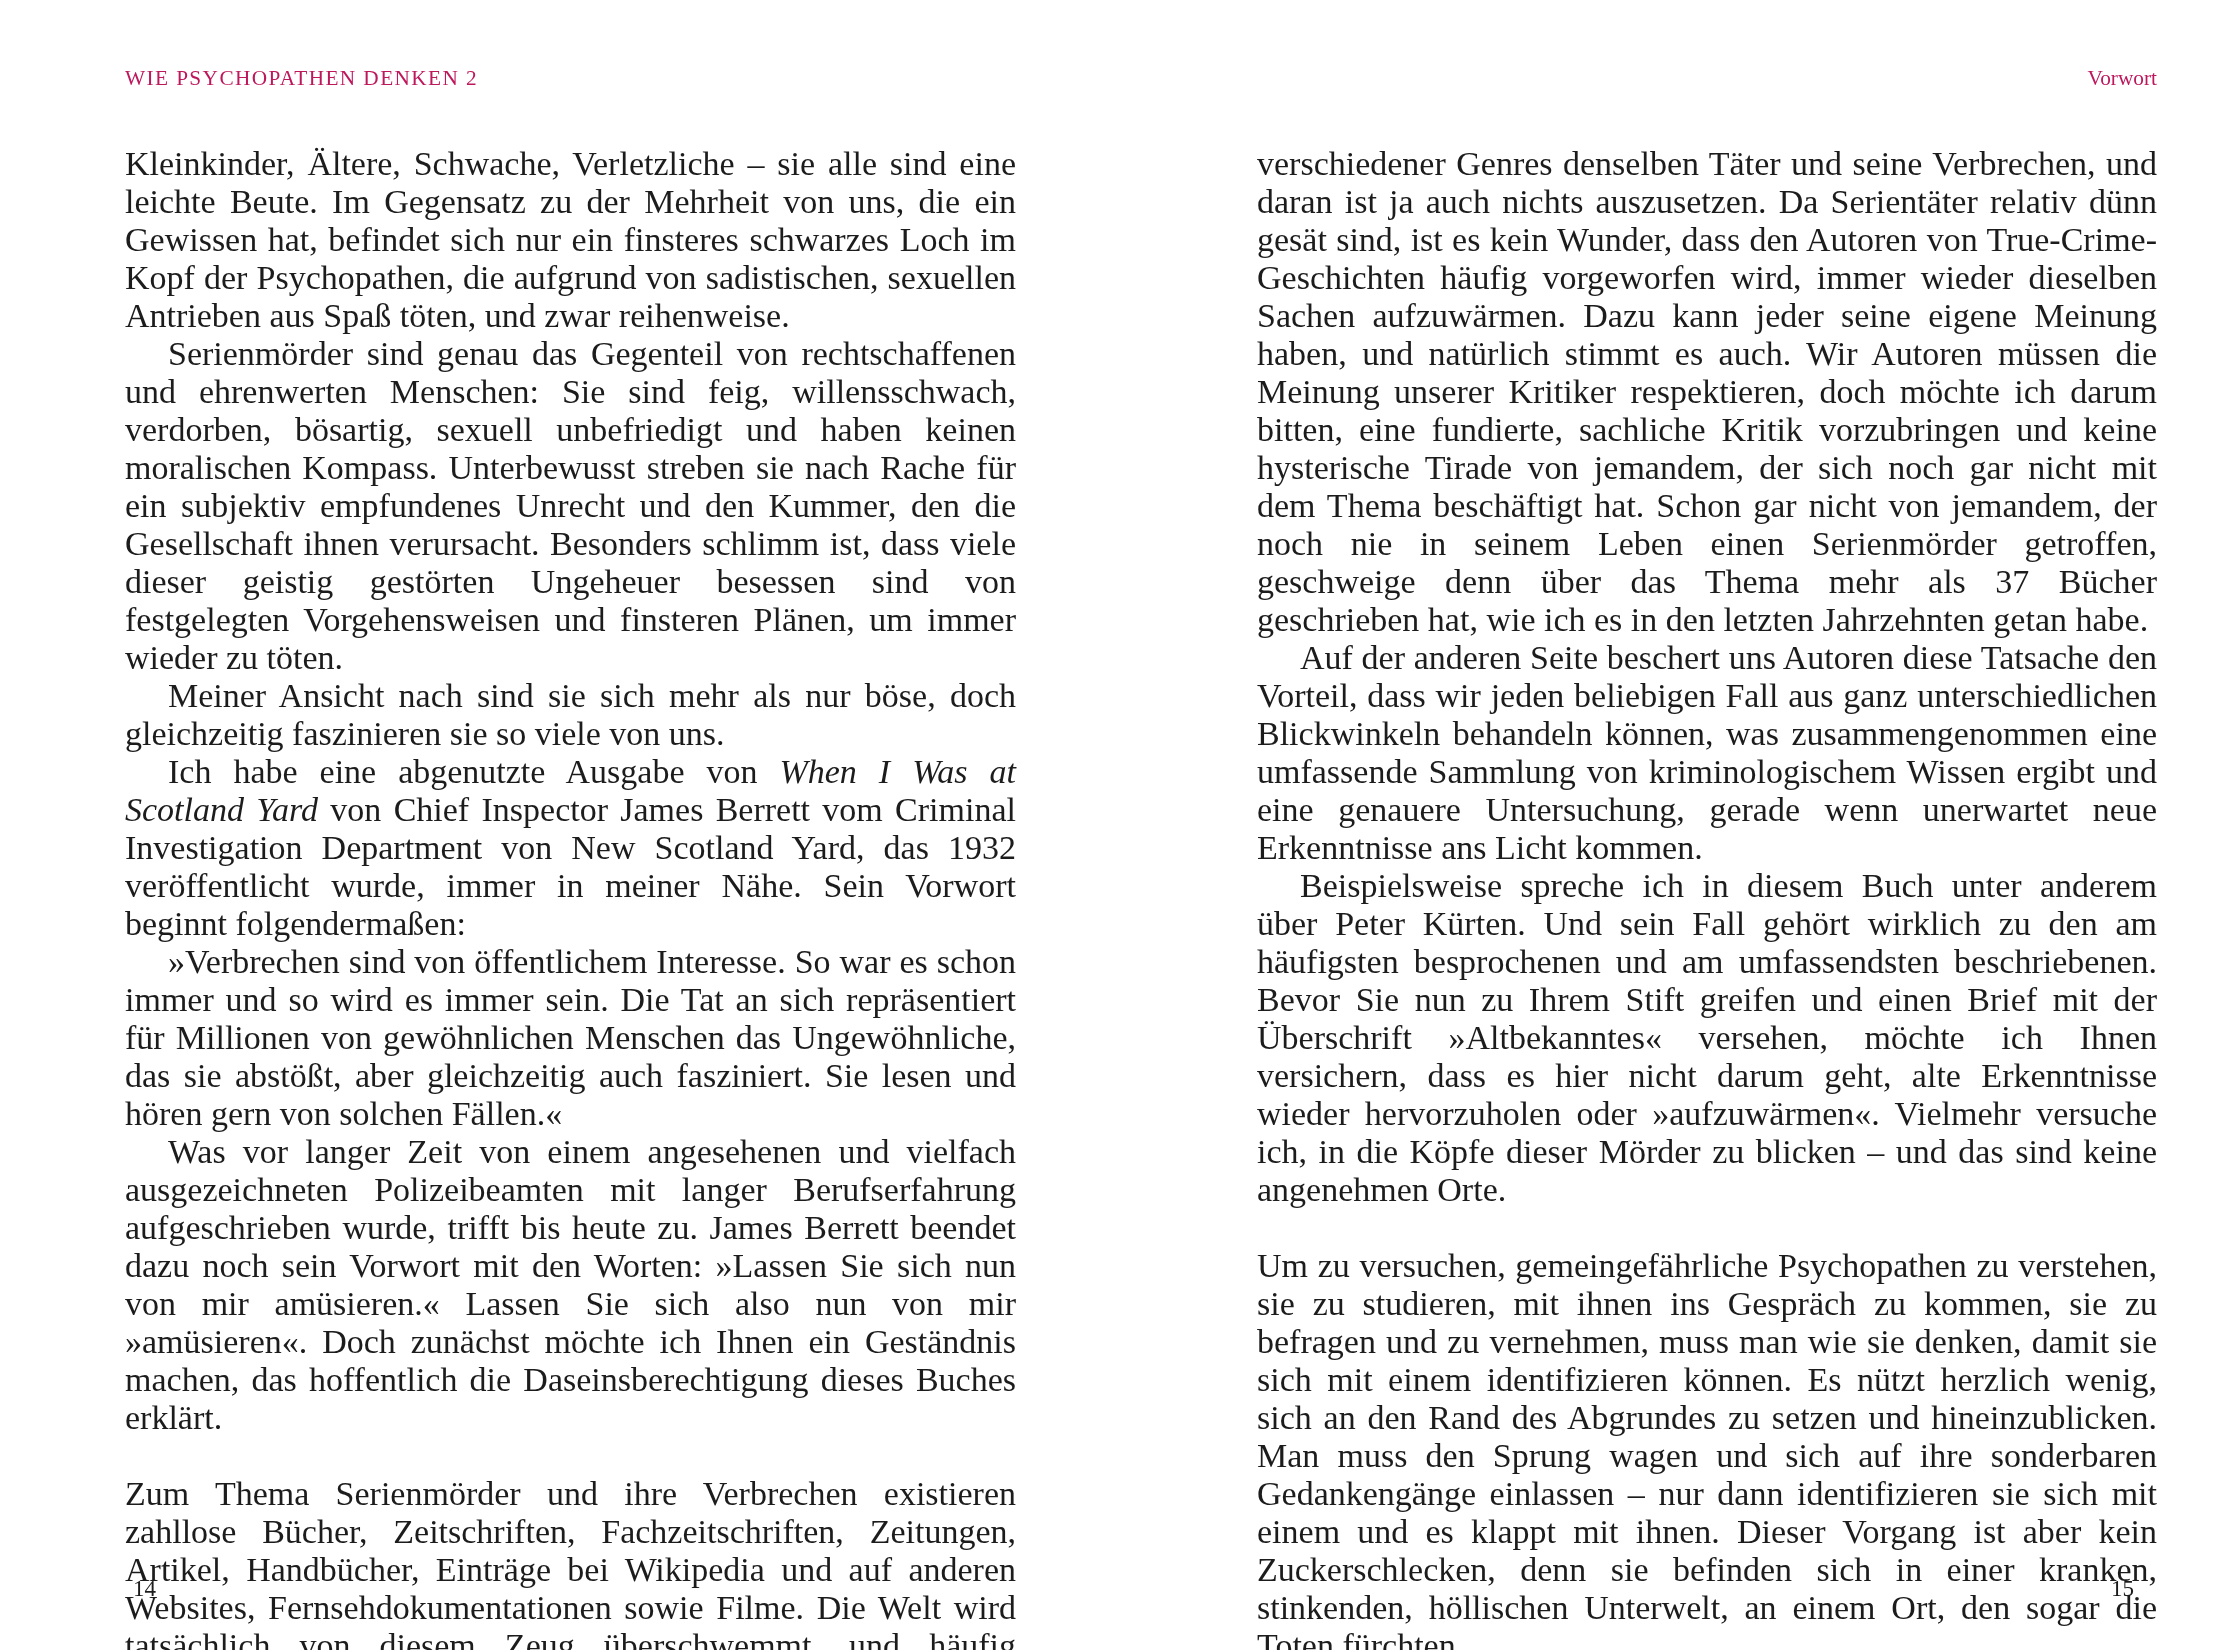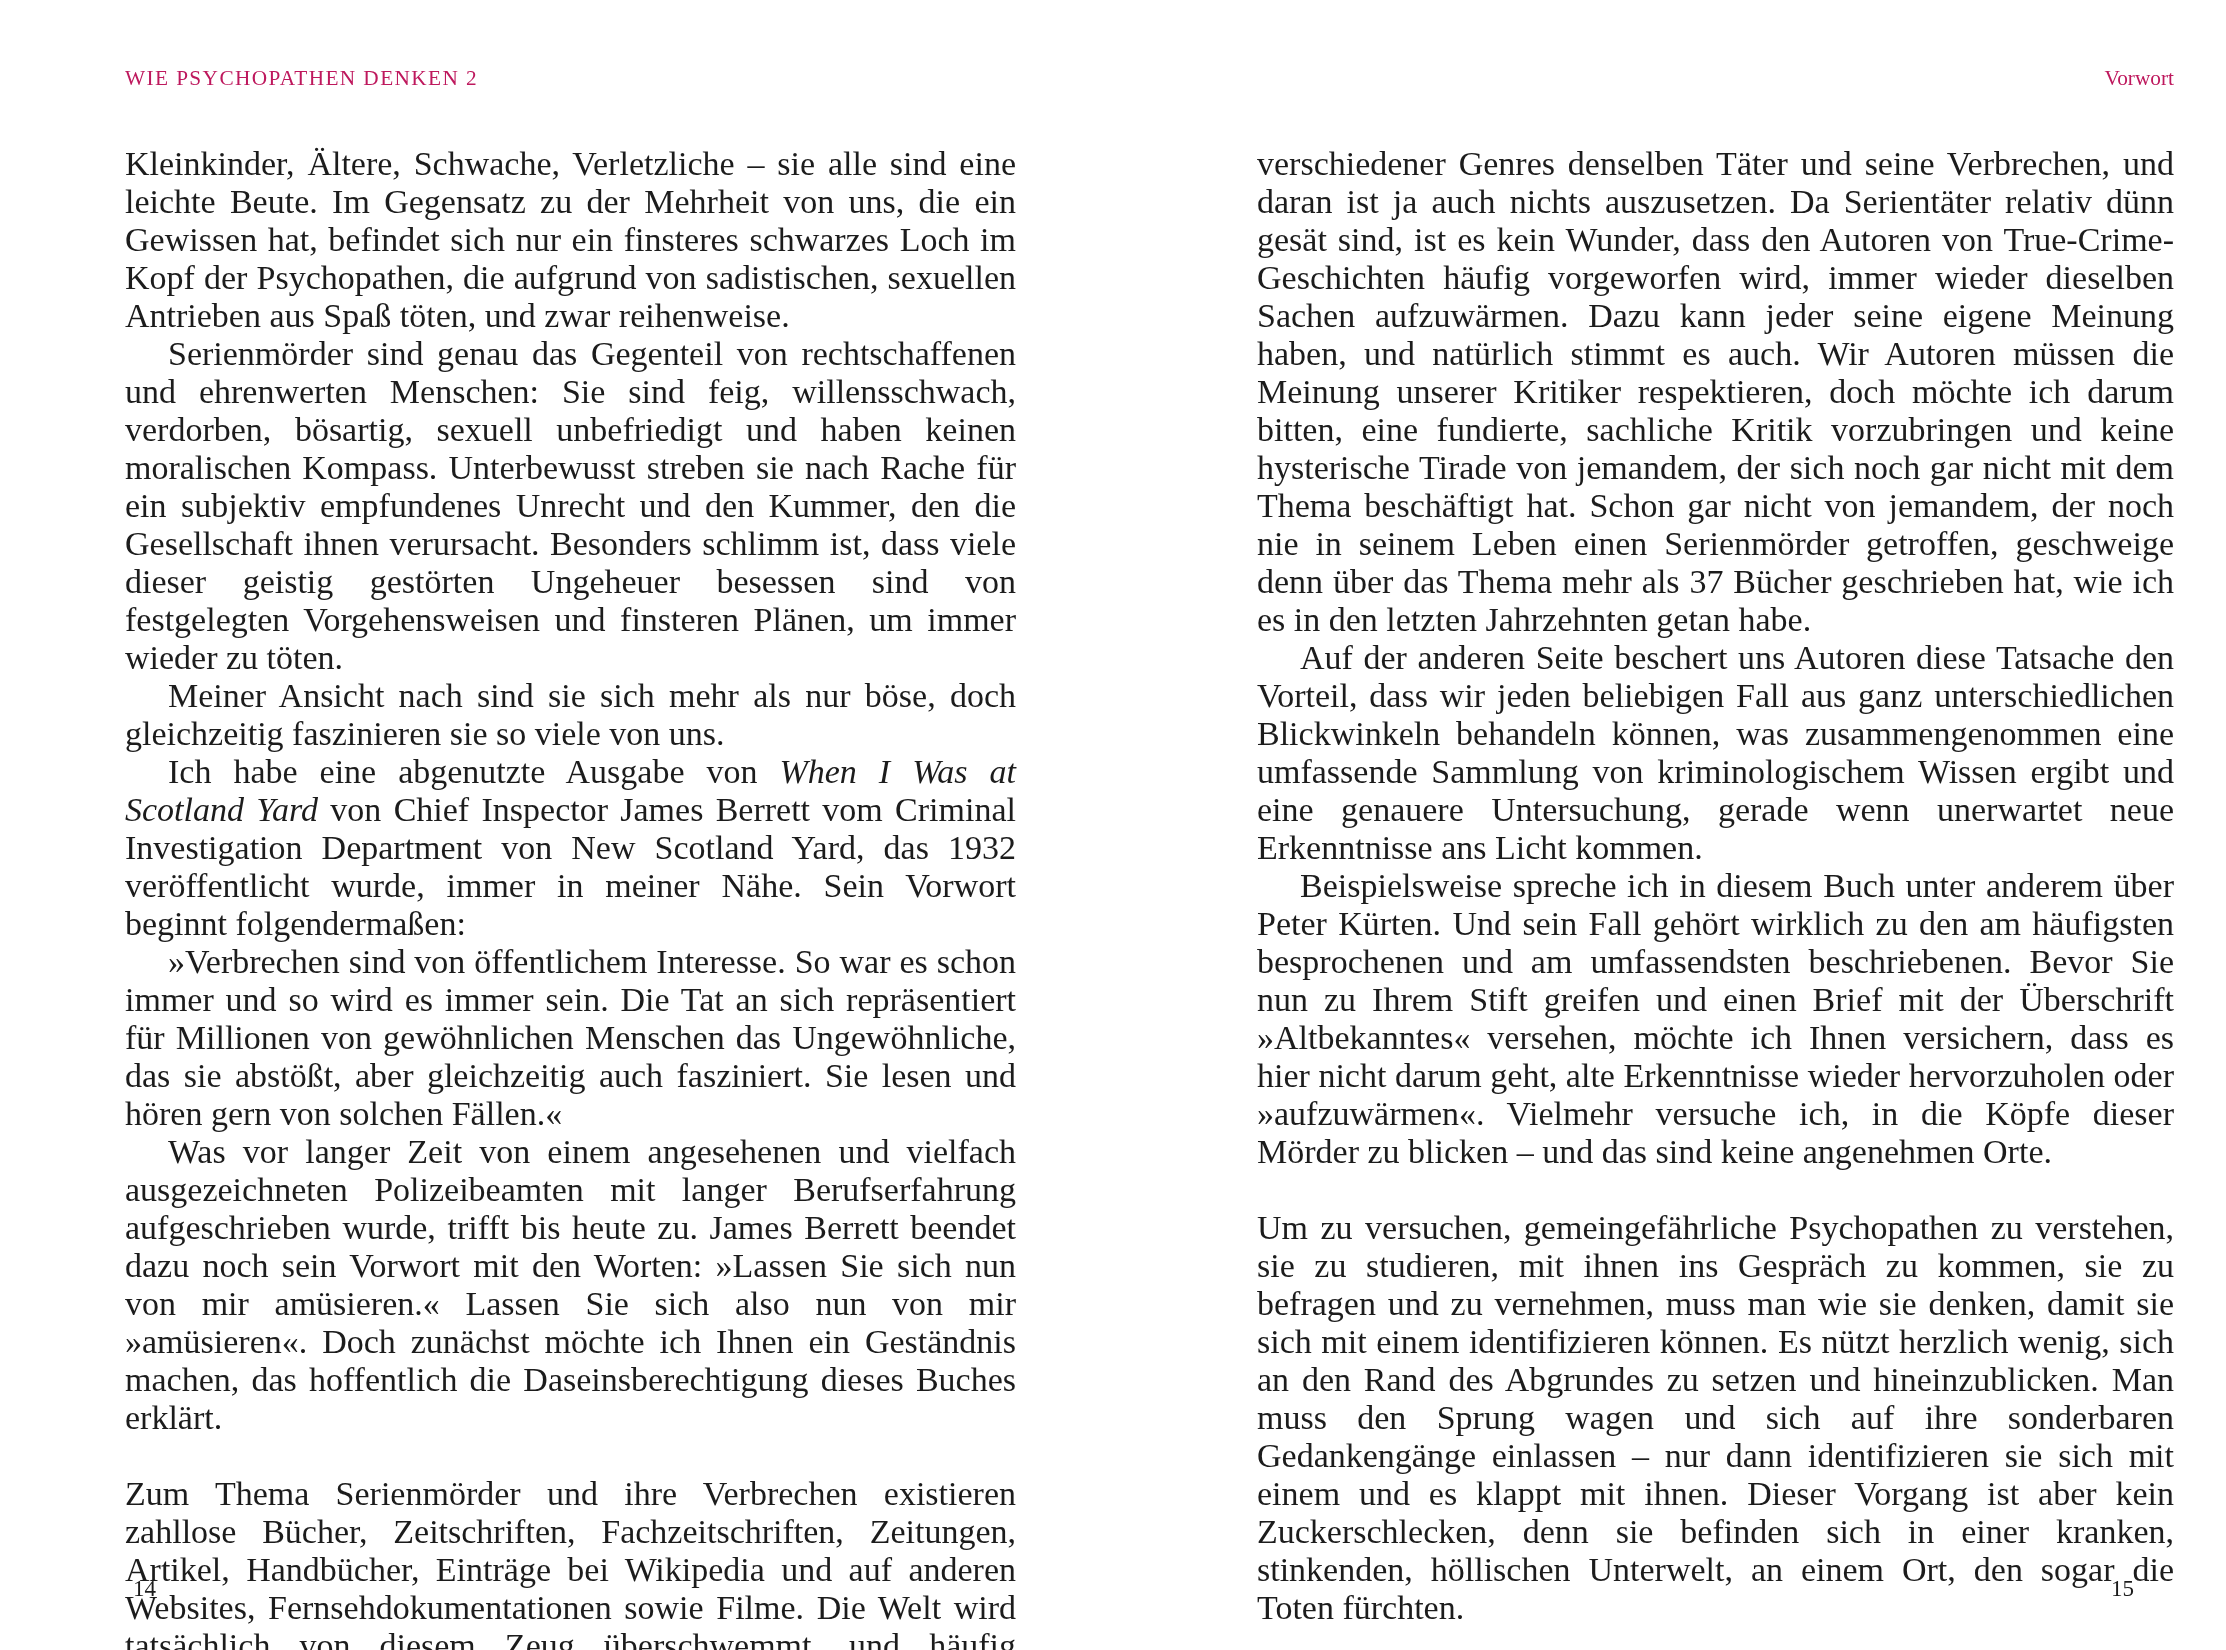--- a/index.html
+++ b/index.html
@@ -16,21 +16,21 @@
     font-family: "Liberation Serif", "DejaVu Serif", serif;
     display: flex;
   }
   .page {
     position: relative;
     width: 1113px;
     height: 1650px;
     box-sizing: border-box;
   }
   .page-left  { padding: 65px 97px 0 125px; }
-  .page-right { padding: 65px 52px 0 144px; }
+  .page-right { padding: 65px 69px 0 144px; }
 
   .running-header {
     font-size: 21.3px;
     line-height: 26px;
     color: #be185d;
   }
   .running-header.caps {
     letter-spacing: 1.4px;
     text-align: left;
   }

